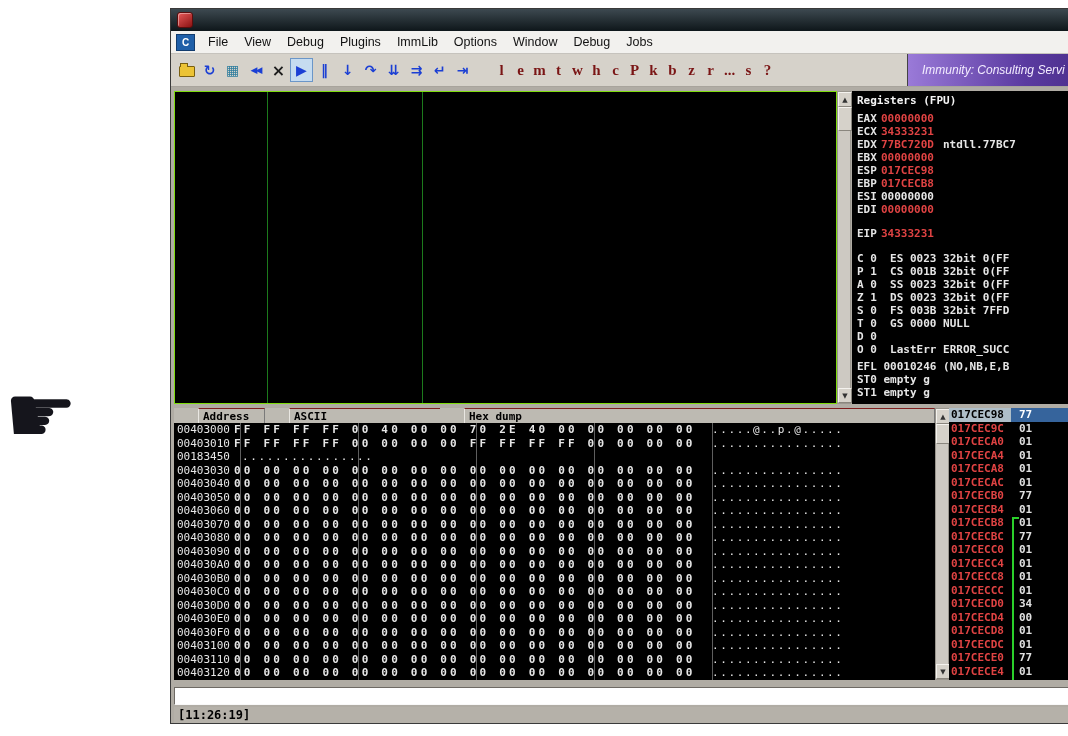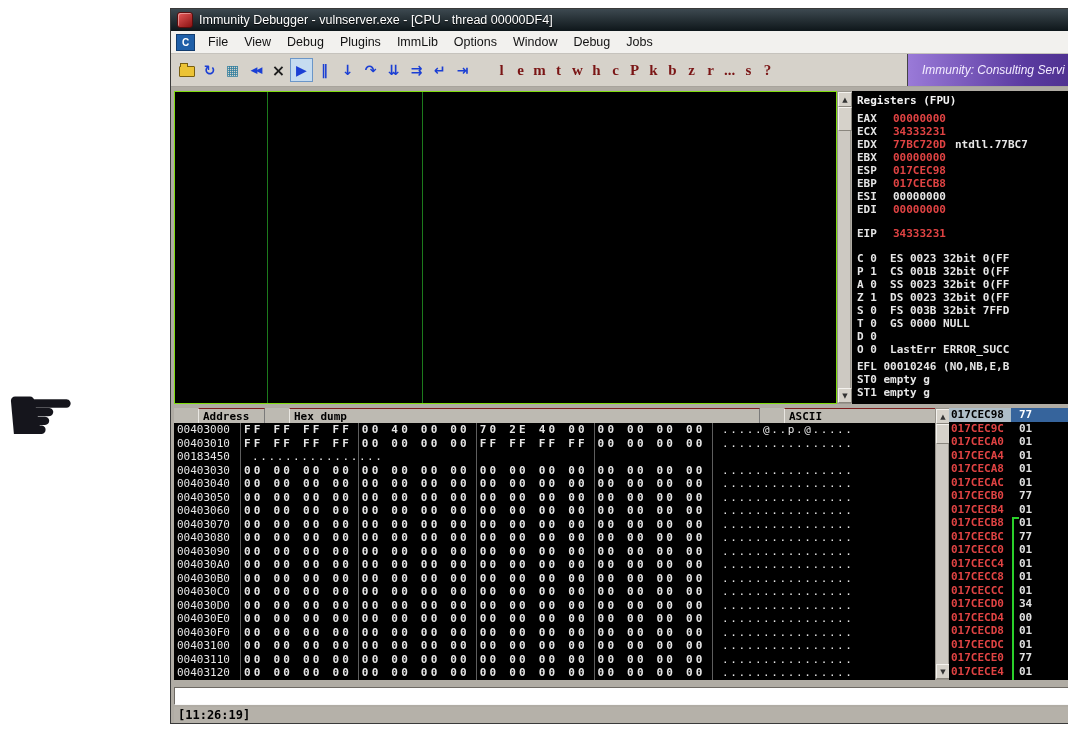--- a/index.html
+++ b/index.html
@@ -68,42 +68,42 @@
   #cpuScroll{left:666px;top:4px;height:313px;}
   #cpuScroll .sb-thumb{top:15px;height:22px;}
   #hexScroll{left:764px;top:321px;height:272px;}
   #hexScroll .sb-thumb{top:15px;height:18px;}
 
   
   #regPane{left:681px;top:4px;width:319px;height:313px;color:#e6e6e6;
            font:bold 11px/13px "DejaVu Sans Mono",monospace;padding:3px 0 0 5px;box-sizing:border-box;}
   .reg-header{margin-bottom:5px;color:#f4f4f4;}
   .reg-row{display:flex;white-space:pre;}
-  .reg-label{width:36px;}
+  .reg-label{width:24px;}
   .val.red{color:#e04343;}
   .val.white{color:#e6e6e6;}
   .reg-note{margin-left:9px;color:#e6e6e6;white-space:pre;}
   .reg-eip{margin-top:11px;}
   .flags-list{margin-top:12px;}
   .flag-row{white-space:pre;}
   .efl{margin-top:4px;}
 
   
   #hexPane{left:3px;top:321px;width:761px;height:272px;}
   .hex-header{height:15px;background:#bdbab2;display:flex;
               font:bold 11px/15px "DejaVu Sans Mono",monospace;color:#000;}
   .hh{border-right:1px solid #7a7a7a;border-top:1px solid #7f1d1d;border-left:1px solid #e9e7e2;
       box-sizing:border-box;padding-left:4px;white-space:nowrap;margin-left:24px;}
   .hh-addr{width:67px;}
   .hh-hex{width:471px;}
   .hh-ascii{flex:1;border-right:none;}
   .hex-body{position:absolute;top:15px;left:0;right:0;bottom:0;
             font:11px/13.5px "DejaVu Sans Mono",monospace;color:#e6e6e6;}
   .hex-row{display:flex;white-space:pre;}
-  .hx-addr{width:70px;padding-left:3px;box-sizing:border-box;}
+  .hx-addr{width:60px;padding-left:3px;box-sizing:border-box;}
   .hx-bytes{width:470px;letter-spacing:3.2px;font-weight:bold;}
   .hx-ascii{letter-spacing:1.6px;padding-left:8px;}
   .hex-vline{position:absolute;top:15px;bottom:0;width:1px;background:#6e6e6e;opacity:.85;}
 
   
   #stackPane{left:778px;top:321px;width:224px;height:272px;
              font:bold 11px/13.5px "DejaVu Sans Mono",monospace;}
   .stack-row{display:flex;white-space:pre;}
   .st-addr{width:62px;color:#e04343;padding-left:2px;box-sizing:border-box;}
   .st-val{color:#e0e0e0;padding-left:8px;}
@@ -127,21 +127,20 @@
 <body>
 
 <div class="stage">
 
   <div class="hand">☛</div>
 
   <div class="window">
 
     <div class="titlebar">
       <div class="app-icon"></div>
-      <div class="title">Immunity Debugger - vulnserver.exe - [CPU - thread 00000DF4]</div>
     </div>
 
     <div class="menubar">
       <div class="mdi-icon">C</div>
       <div class="menu-items">
 
           <div class="menu-item">File</div>
 
           <div class="menu-item">View</div>
 
@@ -343,22 +342,22 @@
 
             <div class="flag-row">ST0 empty g</div>
 
             <div class="flag-row">ST1 empty g</div>
           </div>
       </div>
 
       <div class="pane" id="hexPane">
         <div class="hex-header">
           <div class="hh hh-addr">Address</div>
+          <div class="hh hh-ascii">ASCII</div>
           <div class="hh hh-hex">Hex dump</div>
-          <div class="hh hh-ascii">ASCII</div>
         </div>
         <div class="hex-body">
 
             <div class="hex-row">
               <span class="hx-addr">00403000</span>
               <span class="hx-bytes">FF FF FF FF 00 40 00 00 70 2E 40 00 00 00 00 00</span>
               <span class="hx-ascii">.....@..p.@.....</span>
             </div>
 
             <div class="hex-row">

